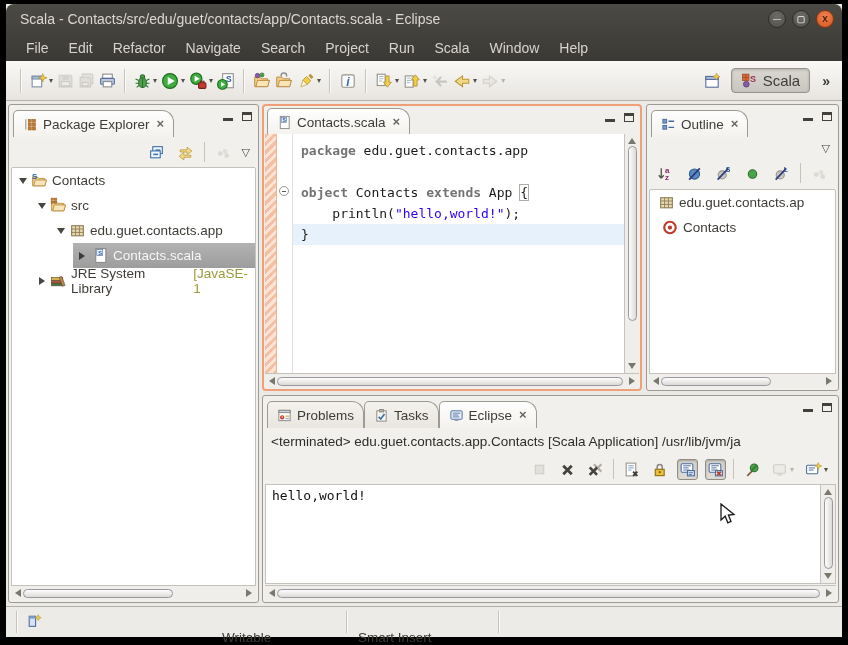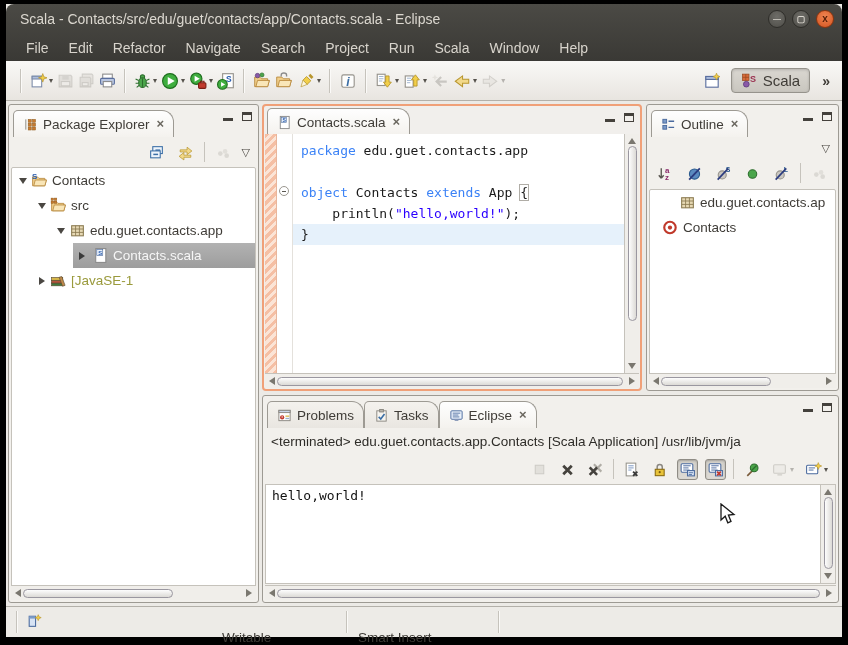--- a/index.html
+++ b/index.html
@@ -68,21 +68,21 @@
   .ed-main{position:absolute;left:1px;right:1px;top:28px;bottom:1px;display:flex;flex-direction:column;background:#fff;}
   .ed-row{flex:1;display:flex;min-height:0;}
   .ruler-ann{width:11px;background:repeating-linear-gradient(135deg,#f5bfa4 0 3px,#fbe4d6 3px 6px);border-right:1px solid #e8b69c;}
   .ruler-fold{width:15px;background:#fff;border-right:1px solid #e4e1dc;position:relative;}
   .fold-minus{position:absolute;left:2px;width:10px;height:10px;border:1px solid #9a978f;border-radius:50%;
               background:#fff;box-sizing:border-box;}
   .fold-minus::after{content:"";position:absolute;left:2px;right:2px;top:3.5px;height:1px;background:#5a5751;}
   .code{flex:1;font-family:"DejaVu Sans Mono",monospace;font-size:13px;line-height:21px;padding-top:6px;position:relative;overflow:hidden;}
   .cline{white-space:pre;padding-left:8px;height:21px;}
   .cline.current{background:#e6f1fb;}
-  .kw{color:#3b82f6;font-weight:normal;}
+  .kw{color:#737373;font-weight:bold;}
   .str{color:#2a00ff;}
   .pl{color:#1a1a1a;}
   .boxtok{outline:1px solid #b0ada6;}
   
   .vscroll{width:15px;background:#f0eeea;border-left:1px solid #c5c2bb;display:flex;flex-direction:column;align-items:center;padding:2px 0;box-sizing:border-box;}
   .hscroll{height:15px;background:#f0eeea;border-top:1px solid #c5c2bb;display:flex;align-items:center;padding:0 2px;box-sizing:border-box;}
   .sb-up{width:0;height:0;border-left:4px solid transparent;border-right:4px solid transparent;border-bottom:6px solid #7a776f;margin:2px 0;}
   .sb-down{width:0;height:0;border-left:4px solid transparent;border-right:4px solid transparent;border-top:6px solid #7a776f;margin:2px 0;}
   .sb-left{width:0;height:0;border-top:4px solid transparent;border-bottom:4px solid transparent;border-right:6px solid #7a776f;margin:0 2px;}
   .sb-right{width:0;height:0;border-top:4px solid transparent;border-bottom:4px solid transparent;border-left:6px solid #7a776f;margin:0 2px;}
@@ -404,20 +404,21 @@
               </span>
           <div class="rowbody">
             <svg width="17" height="17" viewBox="0 0 16 16">
                   <g stroke="#5a4a30" stroke-width=".6">
                     <rect x="1.5" y="10.4" width="10.5" height="2.6" fill="#3e7a3e"></rect>
                     <rect x="1.5" y="7.8" width="10.5" height="2.6" fill="#b5543c"></rect>
                     <rect x="1.5" y="5.2" width="10.5" height="2.6" fill="#d8b84a"></rect>
                     <path d="M11 4.2 L14.2 12.6 L11.8 13.4 L8.6 5 Z" fill="#c08a4a"></path>
                   </g>
                 </svg>
+            <span>JRE System Library </span>
                 <span class="deco">[JavaSE-1</span>
           </div>
         </div>
       </div>
       <div class="hscroll" style="position:absolute;left:2px;right:2px;bottom:2px;">
         <span class="sb-left"></span>
         <div class="hthumb" style="width:150px;"></div>
         <span class="sb-right" style="margin-left:auto;"></span>
       </div>
     </div>
@@ -520,21 +521,21 @@
         <div class="vsep"></div>
         <div class="tbtn disabled">
           <svg width="17" height="17" viewBox="0 0 16 16">
                 <circle cx="5" cy="9" r="2.2" fill="#b8b5ae"></circle>
                 <circle cx="9.5" cy="7" r="2.2" fill="#c8c5be"></circle>
                 <circle cx="11" cy="11" r="2.2" fill="#b8b5ae"></circle>
               </svg>
         </div>
       </div>
       <div class="view-body" style="top:84px;">
-        <div class="trow" style="padding-left:27px;">
+        <div class="trow" style="padding-left:6px;">
           <div class="rowbody">
             <svg width="17" height="17" viewBox="0 0 16 16">
                   <rect x="2.5" y="3.5" width="11" height="9.5" fill="#e7d9b4" stroke="#8a7a50"></rect>
                   <path d="M2.5 6.6 h11 M2.5 9.8 h11 M6.2 3.5 v9.5 M9.8 3.5 v9.5" stroke="#8a7a50" stroke-width=".8"></path>
                 </svg>
             <span>edu.guet.contacts.ap</span>
           </div>
         </div>
         <div class="trow" style="padding-left:10px;">
           <div class="rowbody">

